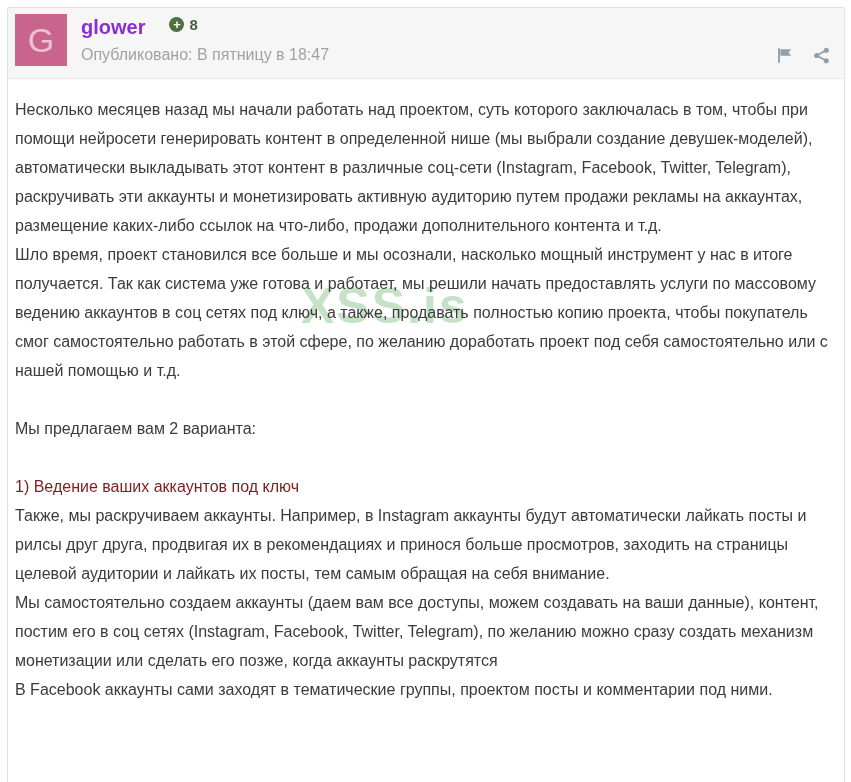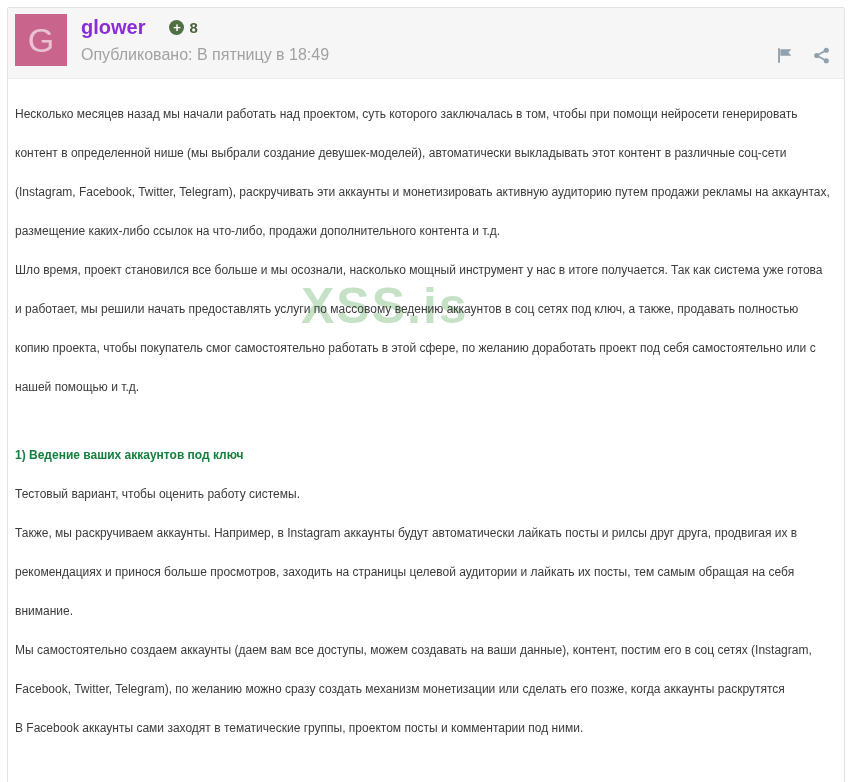--- a/index.html
+++ b/index.html
@@ -31,21 +31,21 @@
     width: 52px; height: 52px;
     background: #c9648c;
     color: #eac3d3;
     font-size: 34px;
     line-height: 52px;
     text-align: center;
     flex: 0 0 auto;
     cursor: pointer;
   }
   .user-block { margin-left: 14px; padding-top: 2px; }
-  .user-row { display: flex; align-items: center; }
+  .user-row { display: flex; align-items: flex-start; }
   .username {
     color: #8a2cd7;
     font-weight: bold;
     font-size: 20px;
     text-decoration: none;
     cursor: pointer;
   }
   .rep-badge {
     display: inline-flex;
     align-items: center;
@@ -98,45 +98,45 @@
     opacity: 0.55;
     letter-spacing: 2px;
     pointer-events: none;
     z-index: 0;
     font-family: "Liberation Sans", sans-serif;
   }
   .post-text {
     position: relative;
     z-index: 1;
     color: #3b3b3b;
-    font-size: 12px;
-    line-height: 39px;
+    font-size: 16px;
+    line-height: 29px;
     max-width: 824px;
   }
   .post-text p { margin: 0; }
   .gap-before { margin-top: 29px !important; }
-  .option-title { font-weight: bold; color: #15803d; }
+  .option-title { font-weight: normal; color: #7f1d1d; }
 </style>
 </head>
 <body>
 
 <div class="post">
 
   <div class="post-header">
     <div class="avatar">G</div>
 
     <div class="user-block">
       <div class="user-row">
         <a class="username">glower</a>
         <span class="rep-badge">
           <span class="rep-circle">+</span>
           <span class="rep-count">8</span>
         </span>
       </div>
-      <div class="published">Опубликовано: В пятницу в 18:49</div>
+      <div class="published">Опубликовано: В пятницу в 18:47</div>
     </div>
 
     <div class="header-actions">
       <span class="action-icon">
         <svg width="17" height="17" viewBox="0 0 16 16">
           <rect x="1" y="1" width="1.8" height="14" rx="0.9"></rect>
           <path d="M3.2 2.2 H13.5 L10.8 5.2 L13.5 8.2 H3.2 Z"></path>
         </svg>
       </span>
       <span class="action-icon">
@@ -150,21 +150,21 @@
       </span>
     </div>
   </div>
 
   <div class="post-body">
     <div class="watermark">XSS.is</div>
 
     <div class="post-text">
       <p>Несколько месяцев назад мы начали работать над проектом, суть которого заключалась в том, чтобы при помощи нейросети генерировать контент в определенной нише (мы выбрали создание девушек-моделей), автоматически выкладывать этот контент в различные соц-сети (Instagram, Facebook, Twitter, Telegram), раскручивать эти аккаунты и монетизировать активную аудиторию путем продажи рекламы на аккаунтах, размещение каких-либо ссылок на что-либо, продажи дополнительного контента и т.д.</p>
       <p>Шло время, проект становился все больше и мы осознали, насколько мощный инструмент у нас в итоге получается. Так как система уже готова и работает, мы решили начать предоставлять услуги по массовому ведению аккаунтов в соц сетях под ключ, а также, продавать полностью копию проекта, чтобы покупатель смог самостоятельно работать в этой сфере, по желанию доработать проект под себя самостоятельно или с нашей помощью и т.д.</p>
+      <p class="gap-before">Мы предлагаем вам 2 варианта:</p>
       <p class="gap-before option-title">1) Ведение ваших аккаунтов под ключ</p>
-      <p>Тестовый вариант, чтобы оценить работу системы.</p>
       <p>Также, мы раскручиваем аккаунты. Например, в Instagram аккаунты будут автоматически лайкать посты и рилсы друг друга, продвигая их в рекомендациях и принося больше просмотров, заходить на страницы целевой аудитории и лайкать их посты, тем самым обращая на себя внимание.</p>
       <p>Мы самостоятельно создаем аккаунты (даем вам все доступы, можем создавать на ваши данные), контент, постим его в соц сетях (Instagram, Facebook, Twitter, Telegram), по желанию можно сразу создать механизм монетизации или сделать его позже, когда аккаунты раскрутятся</p>
       <p>В Facebook аккаунты сами заходят в тематические группы, проектом посты и комментарии под ними.</p>
     </div>
   </div>
 
 </div>
 
 </body></html>

